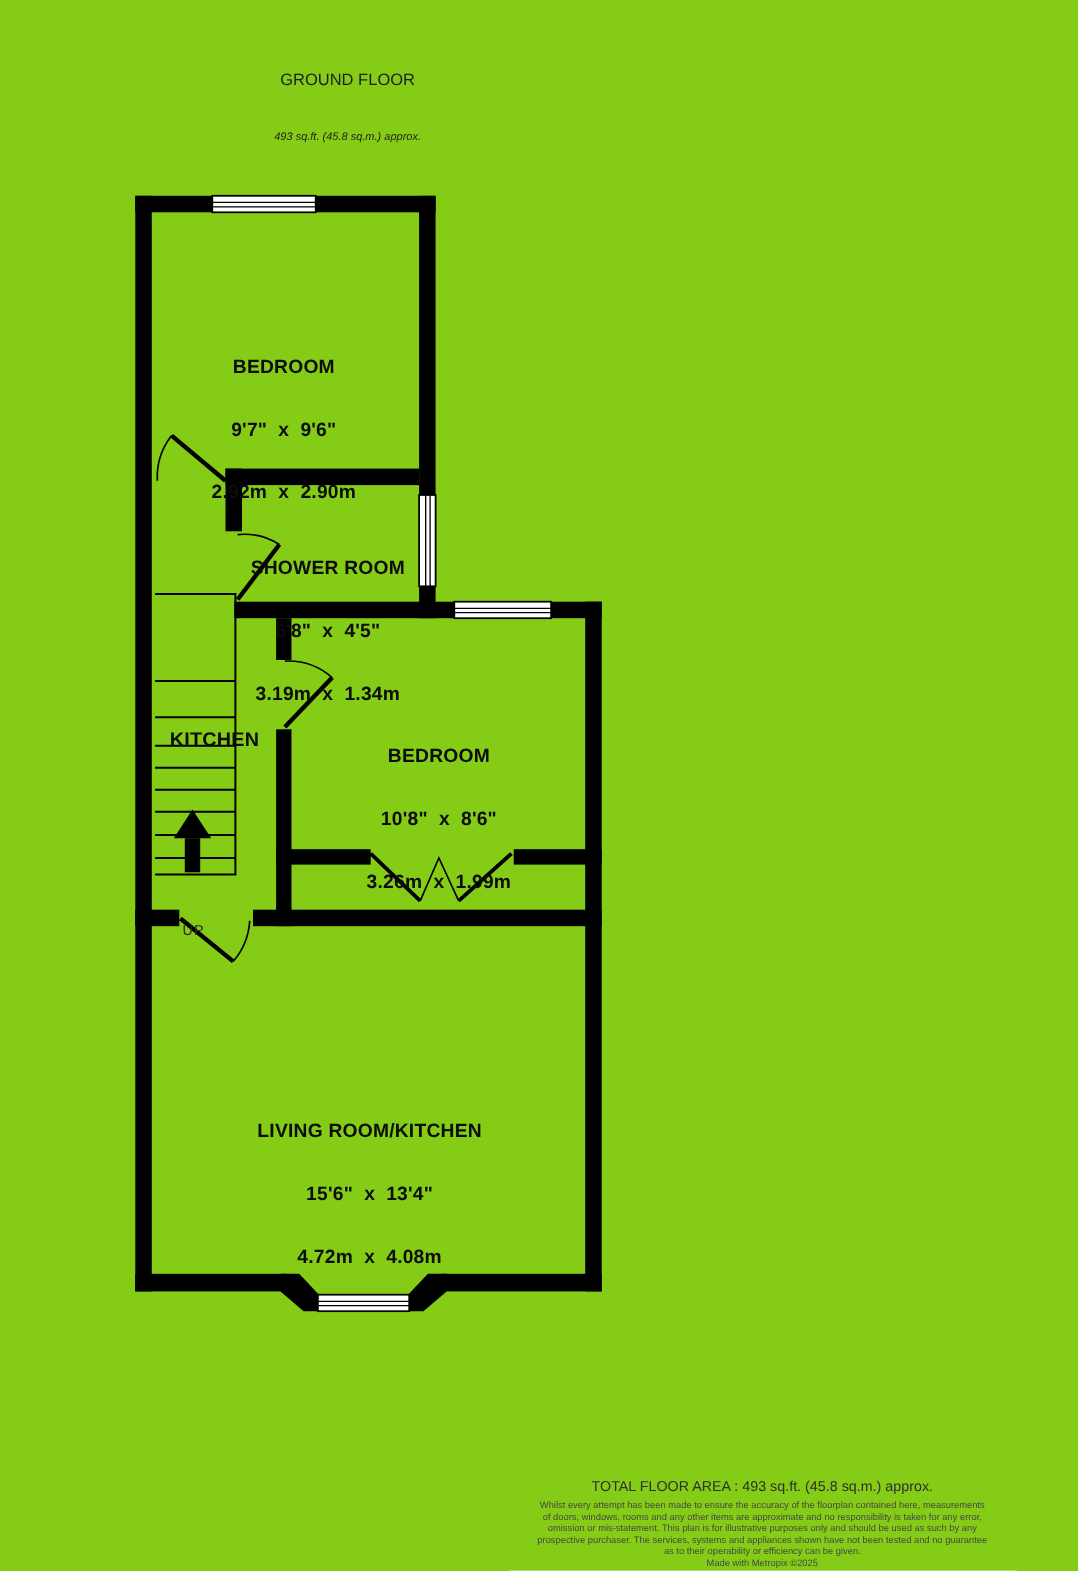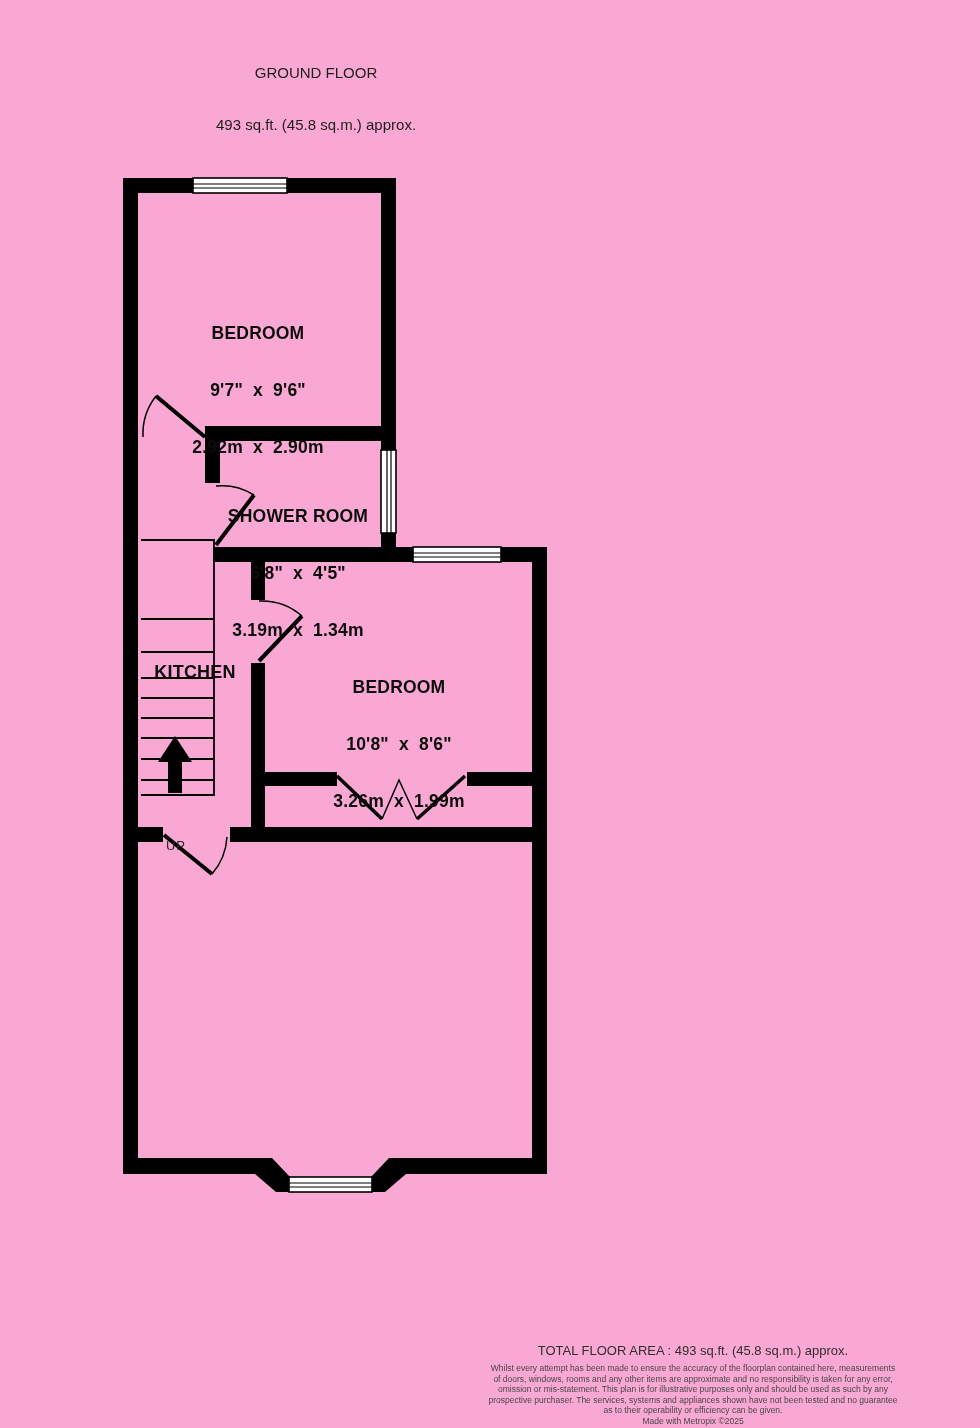--- a/index.html
+++ b/index.html
@@ -5,41 +5,41 @@
   html, body {
     margin: 0;
     padding: 0;
     background: #ffffff;
     font-family: "Liberation Sans", sans-serif;
   }
   .page {
     position: relative;
     width: 980px;
     height: 1428px;
-    background: #f9a8d4;
+    background: #84cc16;
     overflow: hidden;
   }
   .plan-svg {
     position: absolute;
     left: 0;
     top: 0;
   }
   .label {
     position: absolute;
     transform: translateX(-50%);
     text-align: center;
     color: #0c0c0c;
     white-space: pre;
   }
   .title-block {
     color: #1e1e1e;
     font-weight: normal;
   }
   .title-line1 { font-size: 15px; line-height: 16px; }
-  .title-line2 { font-size: 15px; line-height: 15px; }
+  .title-line2 { font-size: 10px; line-height: 15px; font-style: italic; }
   .room-label {
     font-weight: bold;
     font-size: 17.5px;
     line-height: 19px;
     letter-spacing: 0.2px;
   }
   .hallway-label { font-size: 18px; }
   .up-label {
     font-weight: normal;
     font-size: 13px;
@@ -178,20 +178,25 @@
     <div>KITCHEN</div>
   </div>
 
   <div class="label room-label" style="left:399px; top:640px;">
     <div>BEDROOM</div>
     <div>10'8"  x  8'6"</div>
     <div>3.26m  x  1.99m</div>
   </div>
 
 
+  <div class="label room-label" style="left:336px; top:981px;">
+    <div>LIVING ROOM/KITCHEN</div>
+    <div>15'6"  x  13'4"</div>
+    <div>4.72m  x  4.08m</div>
+  </div>
 
   <div class="label up-label" style="left:176px; top:808px;">
     <div>UP</div>
   </div>
 
   <div class="label footer-block" style="left:693px; top:1343px; white-space:normal; width:600px;">
     <div class="footer-total">TOTAL FLOOR AREA : 493 sq.ft. (45.8 sq.m.) approx.</div>
     <div class="footer-disclaimer">
       <div>Whilst every attempt has been made to ensure the accuracy of the floorplan contained here, measurements</div>
       <div>of doors, windows, rooms and any other items are approximate and no responsibility is taken for any error,</div>

